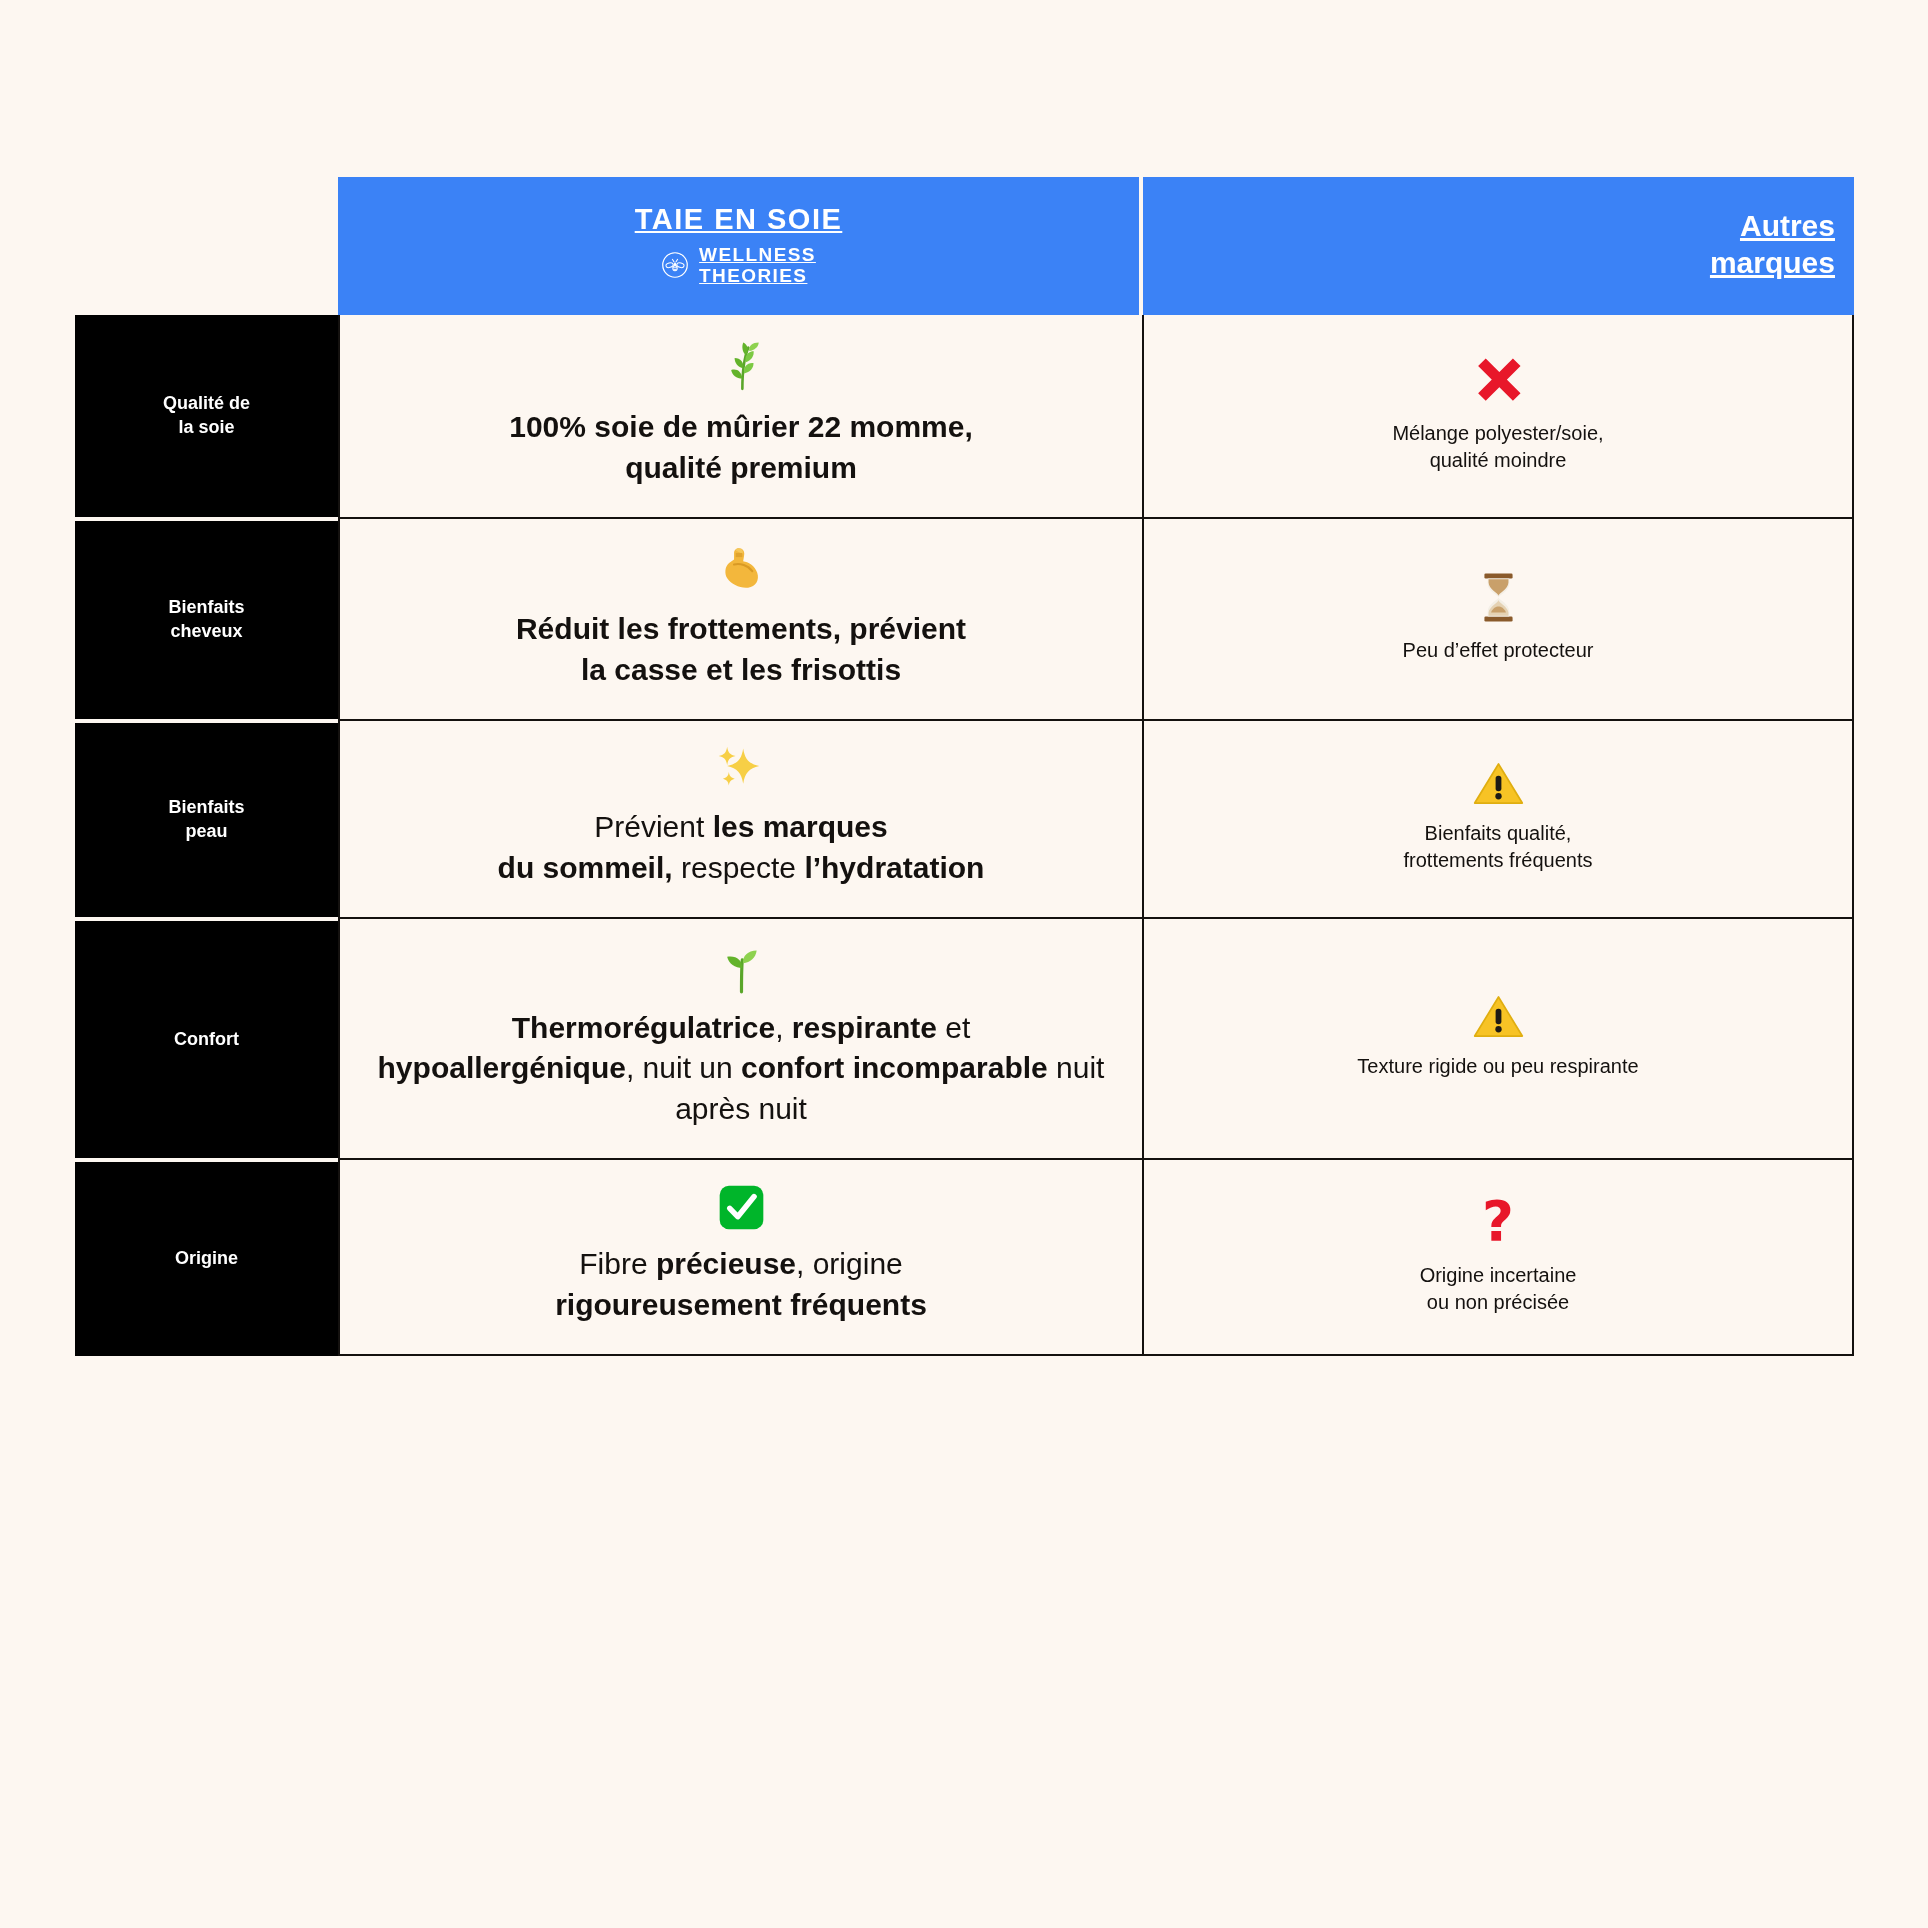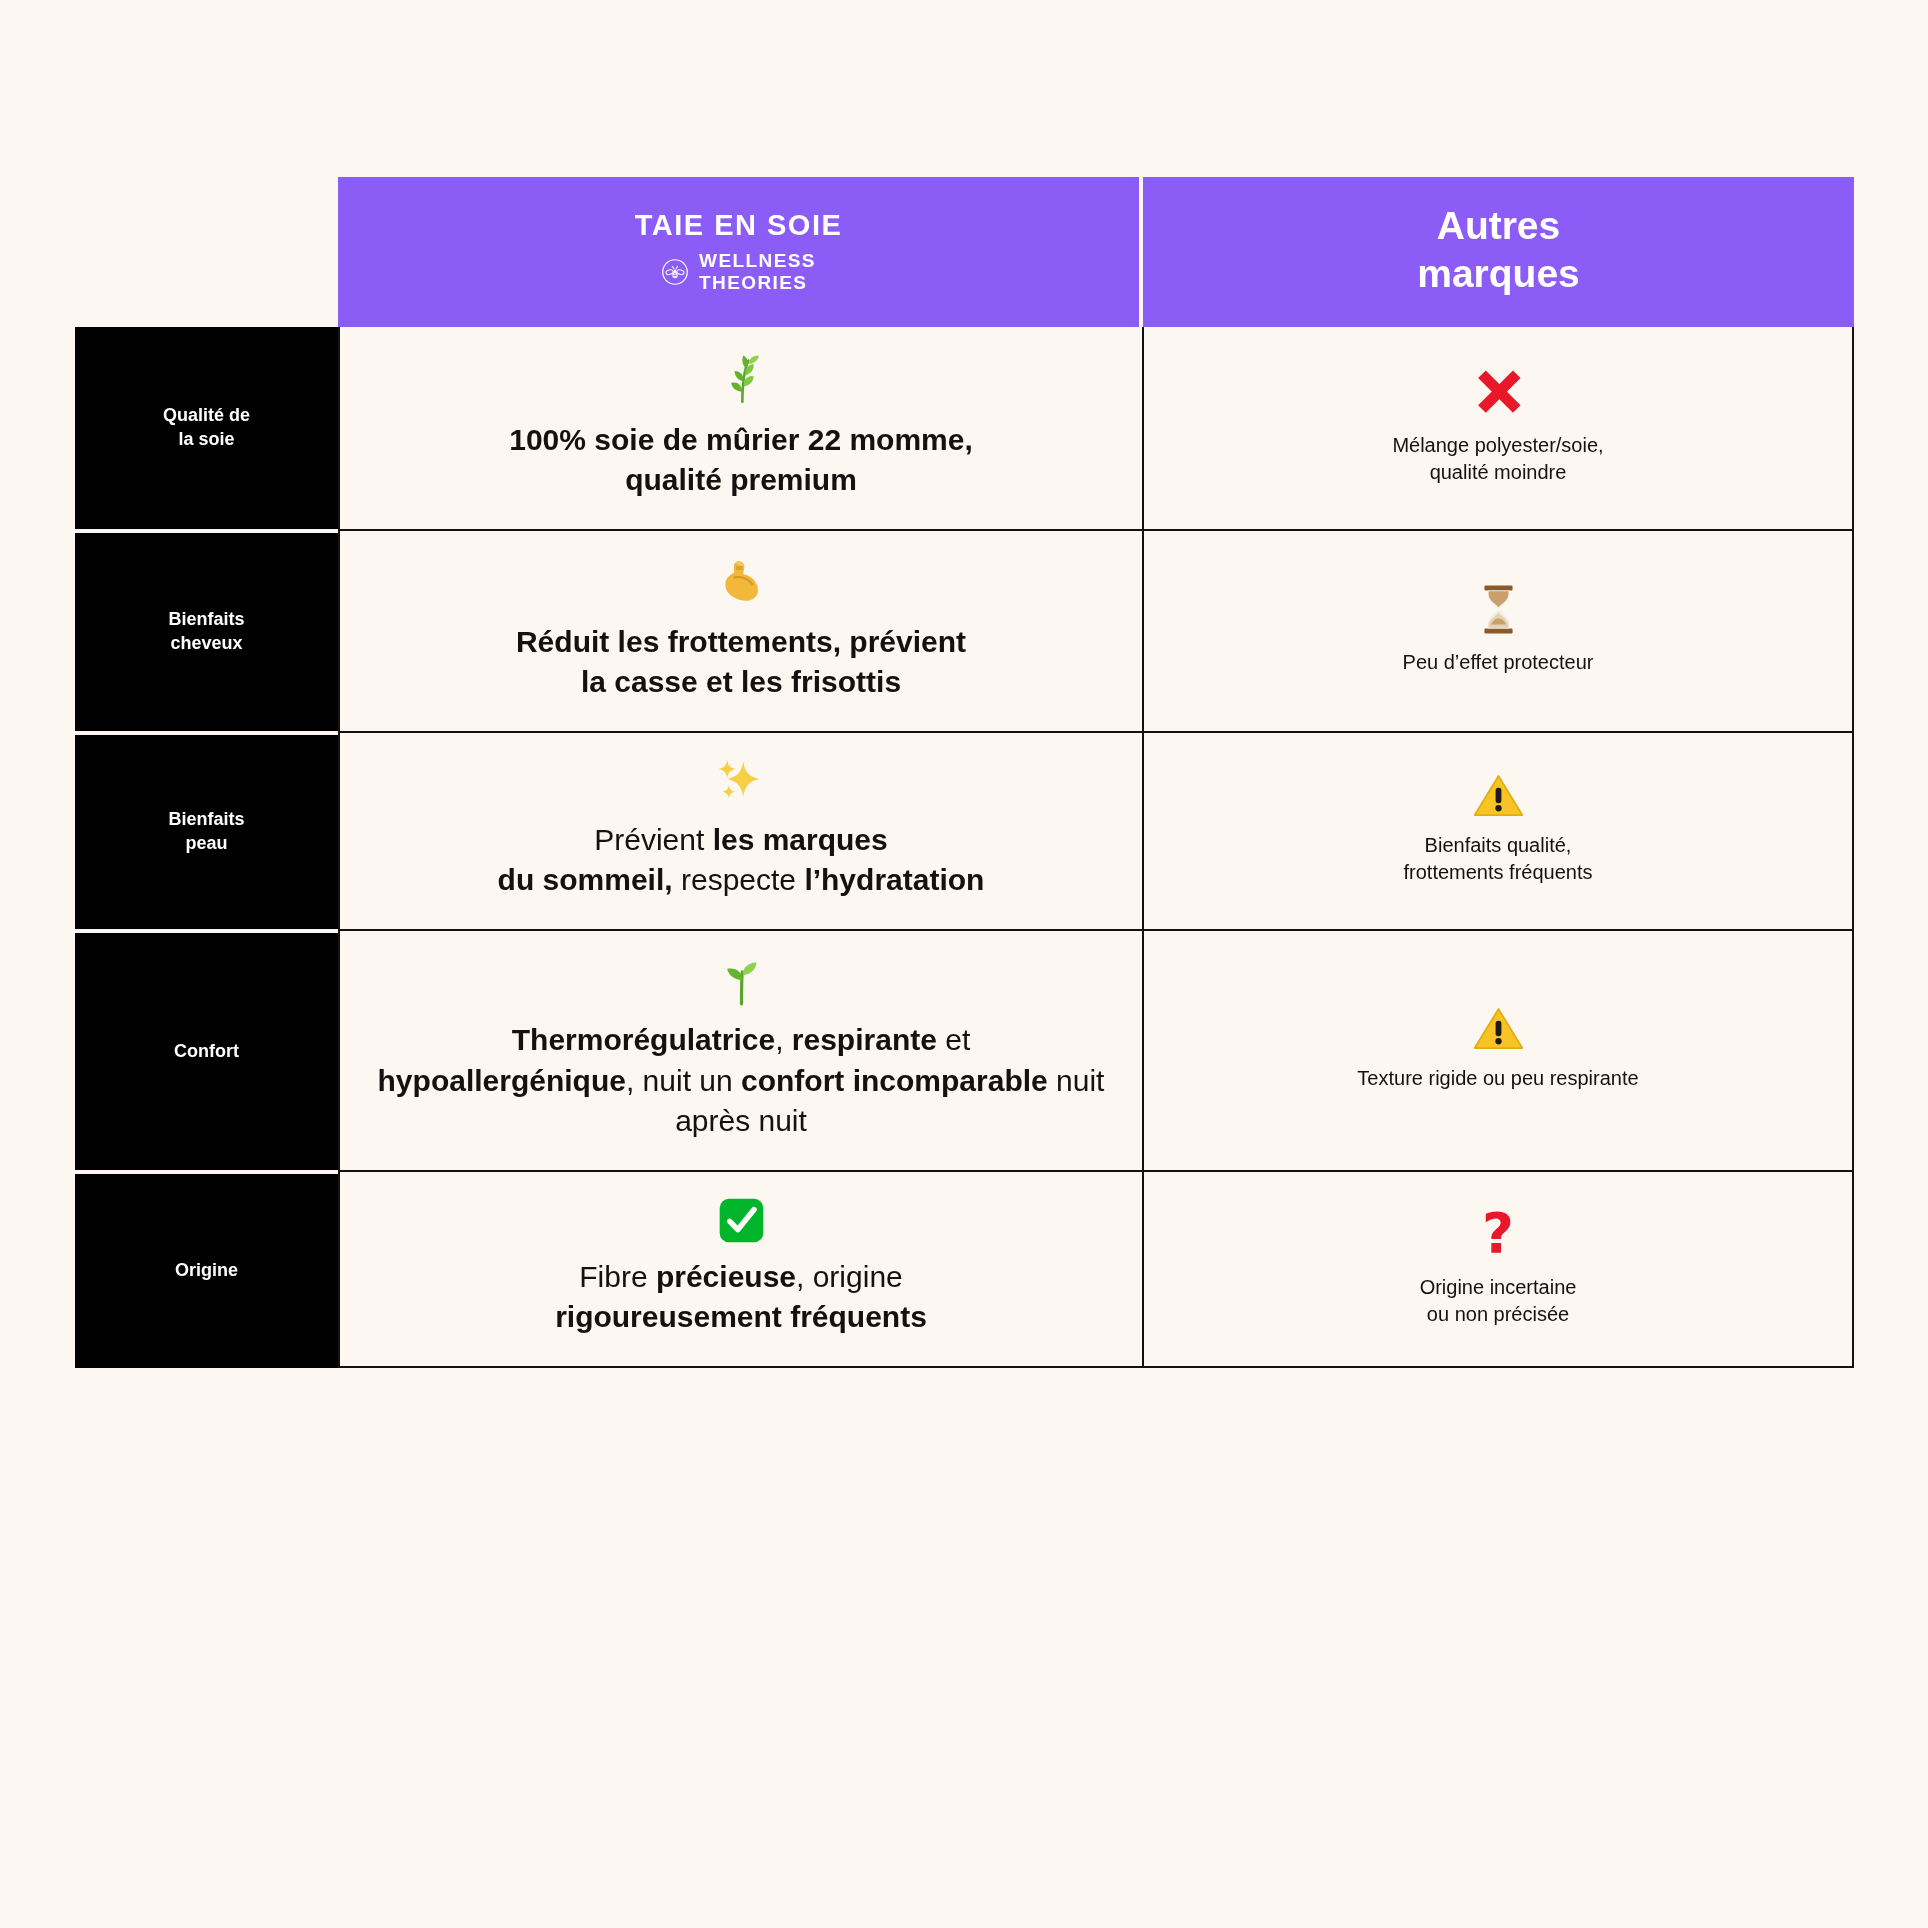--- a/index.html
+++ b/index.html
@@ -38,27 +38,28 @@
   col.col-other { width: 711px; }
 
   
   .hdr-spacer {
     background: #fdf7f1;
     border: none;
     padding: 0;
   }
 
   .hdr-cell {
-    background: #8b5cf6;
+    background: #3b82f6;
     color: #ffffff;
     text-align: center;
     vertical-align: middle;
     padding: 24.5px 19px 28px 19px;
     height: 111px;
     box-sizing: border-box;
+    text-decoration: underline;
   }
   .hdr-cell.brand { border-right: 4.7px solid #fdf7f1; }
 
   .hdr-brand-title {
     font-size: 29px;
     font-weight: 700;
     letter-spacing: 1.5px;
     line-height: 1.18;
     margin-bottom: 8.5px;
   }
@@ -76,24 +77,25 @@
   }
   .hdr-logo-words {
     font-size: 19px;
     font-weight: 700;
     letter-spacing: 1.4px;
     line-height: 1.12;
     text-align: left;
     white-space: pre-line;
   }
   .hdr-other-title {
-    font-size: 39px;
+    font-size: 30px;
     font-weight: 700;
     line-height: 1.25;
     white-space: pre-line;
+    text-align: right;
   }
 
   
   .row-label {
     background: #000000;
     color: #ffffff;
     font-size: 18px;
     font-weight: 700;
     line-height: 1.33;
     text-align: center;

